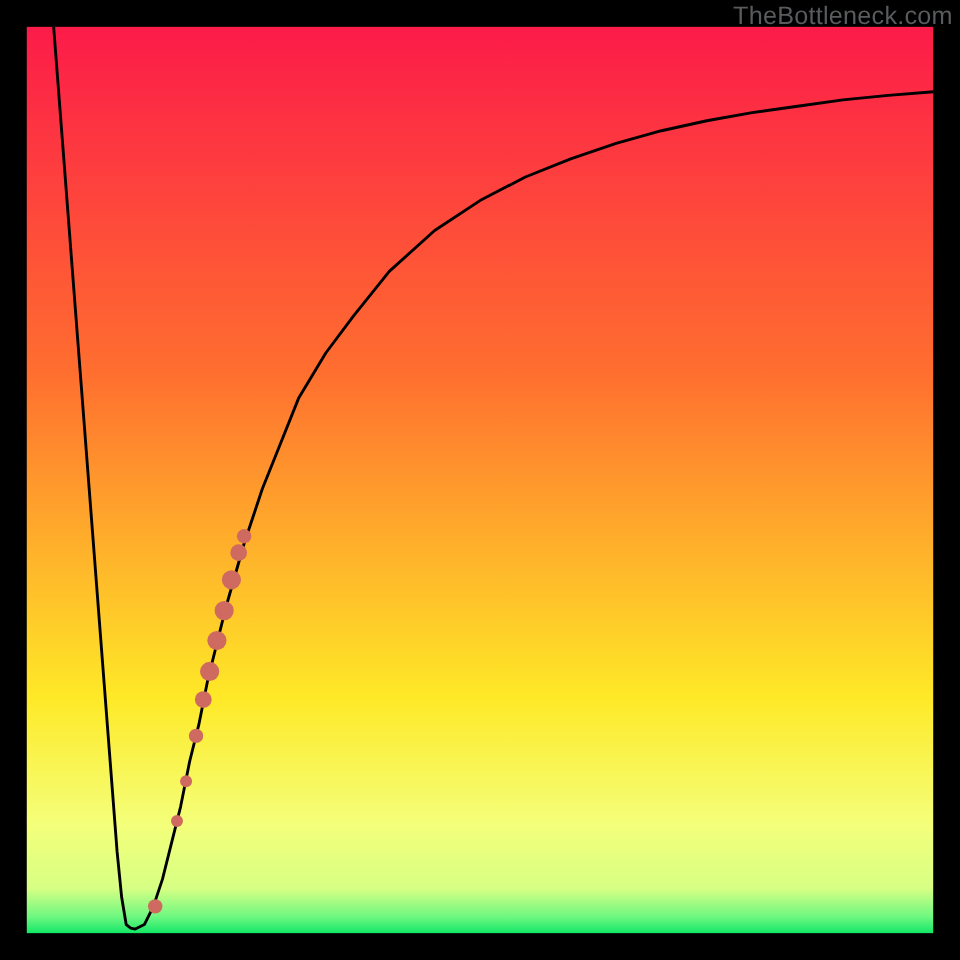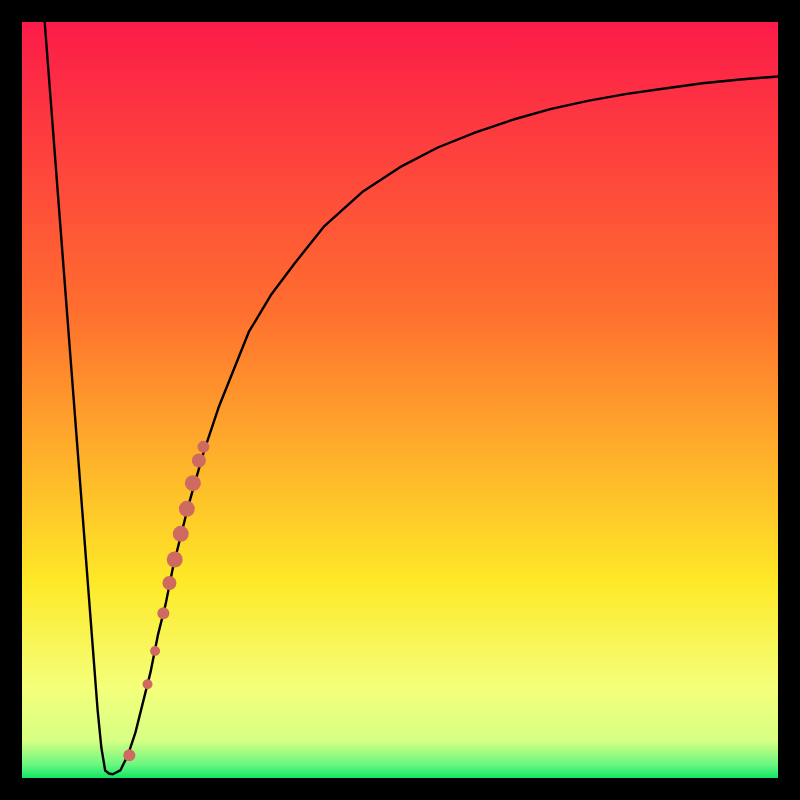--- a/index.html
+++ b/index.html
@@ -64,13 +64,14 @@
           <circle cx="147.42" cy="560.95" r="7" fill="#cf6a60"></circle>
           <circle cx="152.71" cy="537.52" r="8" fill="#cf6a60"></circle>
           <circle cx="158.76" cy="511.81" r="8" fill="#cf6a60"></circle>
           <circle cx="164.81" cy="486.86" r="8" fill="#cf6a60"></circle>
           <circle cx="170.86" cy="461.16" r="8" fill="#cf6a60"></circle>
           <circle cx="176.90" cy="438.48" r="7" fill="#cf6a60"></circle>
           <circle cx="181.44" cy="424.87" r="6" fill="#cf6a60"></circle>
         </g>
     </svg>
   </div>
+  <div class="watermark">TheBottleneck.com</div>
 </div>
 
 </body></html>

